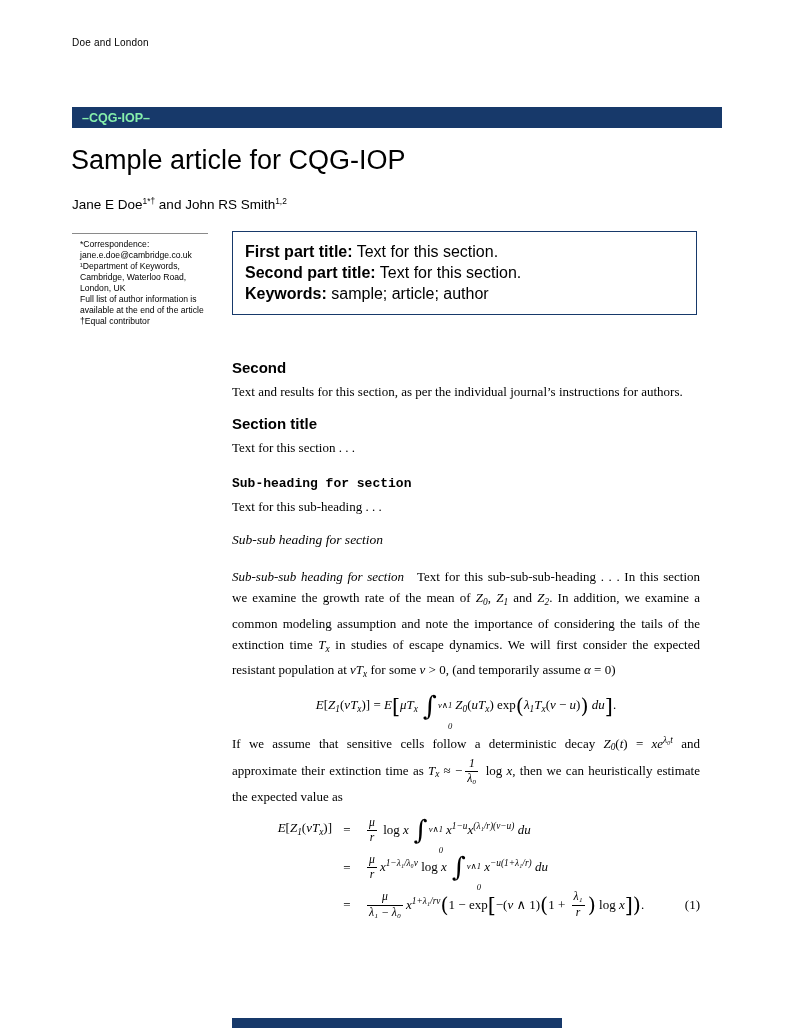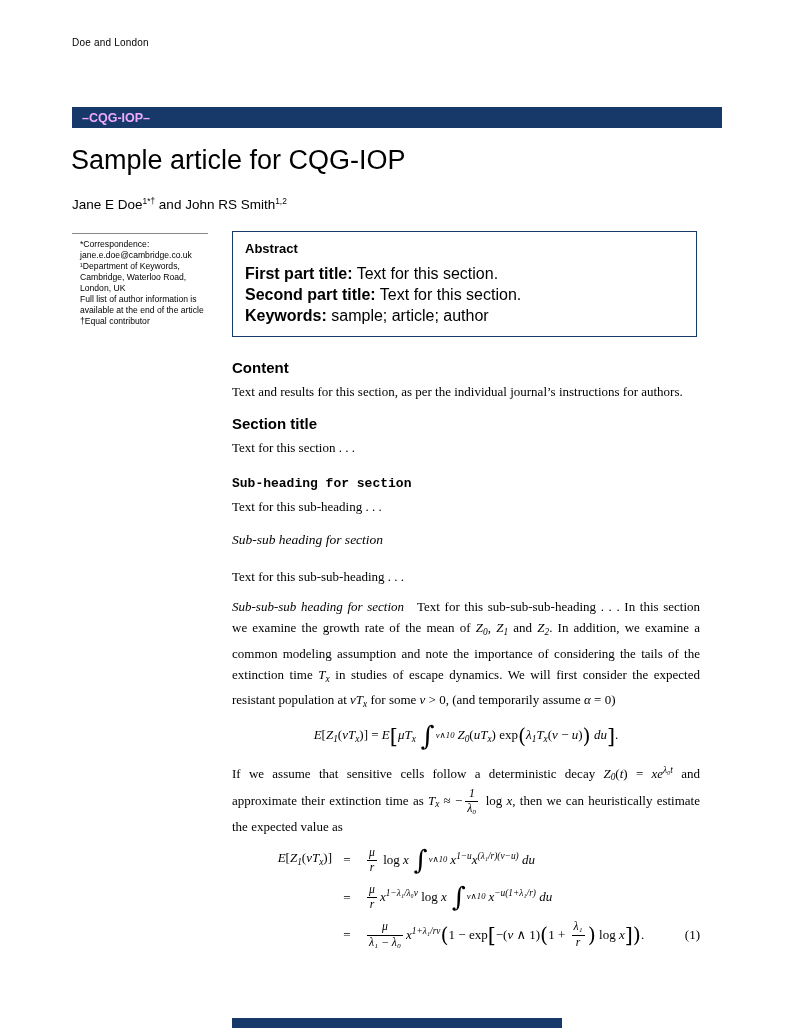--- a/index.html
+++ b/index.html
@@ -5,21 +5,21 @@
   :root{ --accent:#17396a; }
   *{ box-sizing:border-box; }
   html,body{ margin:0; padding:0; background:#ffffff; }
   .page{
     position:relative; width:794px; height:1028px; background:#ffffff;
     font-family:"Liberation Sans","DejaVu Sans",sans-serif; color:#000; overflow:hidden;
   }
   .running-head{ position:absolute; left:72px; top:37px; font-size:10px; letter-spacing:.2px; }
   .banner{
     position:absolute; left:72px; top:107px; width:650px; height:21px;
-    background:var(--accent); color:#f0abfc; font-weight:bold; font-size:12.5px;
+    background:var(--accent); color:#86efac; font-weight:bold; font-size:12.5px;
     display:flex; align-items:center; padding-left:10px;
   }
   .title{ position:absolute; left:71px; top:145px; margin:0; font-size:27px; font-weight:400; }
   .authors{ position:absolute; left:72px; top:196px; font-size:13.5px; }
   .authors .msup{ font-size:.62em; vertical-align:.55em; font-style:normal; }
   .sidebar-rule{ position:absolute; left:72px; top:233px; width:136px; border-top:1px solid #8a8a8a; }
   .sidebar{ position:absolute; left:72px; top:239px; width:152px; font-size:8.6px; line-height:11px;margin-left:8px; }
   .side-line{ white-space:nowrap; }
   .abstract{
     position:absolute; left:232px; top:231px; width:465px;
@@ -42,21 +42,21 @@
   .mr{ font-style:normal; }
   .msub{ font-size:.72em; vertical-align:-.28em; }
   .msup{ font-size:.72em; vertical-align:.5em; }
   .mathctx .msub,.mathctx .msup{ font-style:italic; }
   .mbig{ font-size:1.6em; line-height:1; vertical-align:middle; font-family:"DejaVu Serif",serif; font-style:normal; }
   .mfrac{ display:inline-block; vertical-align:middle; text-align:center; font-size:.9em; font-style:italic; margin:0 3px; }
   .mfrac .num{ display:block; border-bottom:1px solid #000; padding:0 2px 1px; line-height:1.05; }
   .mfrac .den{ display:block; padding:1px 2px 0; line-height:1.05; }
   .mint{ display:inline-flex; align-items:center; vertical-align:middle; margin:0 3px 0 5px; }
   .mintsym{ font-size:2.05em; line-height:1; font-family:"DejaVu Serif",serif; }
-  .mintlims{ display:inline-flex; flex-direction:row; justify-content:space-between; height:2.9em; font-size:.66em; font-style:italic; margin-left:1px; transform:translateY(1px);text-align:right; }
+  .mintlims{ display:inline-flex; flex-direction:column; justify-content:space-between; height:2.9em; font-size:.66em; font-style:italic; margin-left:1px; transform:translateY(1px);text-align:right; }
   
   .eq-display{ margin:8px 0 10px; text-align:center; }
   .eqline{ display:inline-block; white-space:nowrap; }
   .eq-align{ margin-top:6px; }
   .eqrow{ display:grid; grid-template-columns:100px 30px 1fr 36px; align-items:center; margin:9px 0; }
   .eq-lhs{ text-align:right; white-space:nowrap; }
   .eq-rel{ text-align:center; }
   .eq-rhs{ white-space:nowrap; padding-left:2px; }
   .eq-tag{ text-align:right; }
   .footer-bar{ position:absolute; left:232px; top:1018px; width:330px; height:10px; background:var(--accent); }
@@ -83,48 +83,46 @@
     <div class="side-line">jane.e.doe@cambridge.co.uk</div>
     <div class="side-line">¹Department of Keywords,</div>
     <div class="side-line">Cambridge, Waterloo Road,</div>
     <div class="side-line">London, UK</div>
     <div class="side-line">Full list of author information is</div>
     <div class="side-line">available at the end of the article</div>
     <div class="side-line">†Equal contributor</div>
   </div>
 
   <div class="abstract">
-    <div class="abstract-title">Abstract</div>
     <div class="abstract-item">
       <span class="lab">First part title:</span>
       <span>Text for this section.</span>
     </div>
     <div class="abstract-item">
       <span class="lab">Second part title:</span>
       <span>Text for this section.</span>
     </div>
     <div class="abstract-item">
       <span class="lab">Keywords:</span>
       <span>sample; article; author</span>
     </div>
   </div>
 
   <div class="main">
 
-    <div class="h-sec">Content</div>
+    <div class="h-sec">Second</div>
     <p class="par mb12">Text and results for this section, as per the individual journal’s instructions for authors.</p>
 
     <div class="h-sec">Section title</div>
     <p class="par mb18">Text for this section . . .</p>
 
     <div class="h-sub">Sub-heading for section</div>
     <p class="par mb14">Text for this sub-heading . . .</p>
 
     <div class="h-subsub">Sub-sub heading for section</div>
-    <p class="par mb9">Text for this sub-sub-heading . . .</p>
 
     <p class="par mathctx"><span class="mi">Sub-sub-sub heading for section</span><span class="mr"> Text for this sub-sub-sub-heading . . . In this section we examine the growth rate of the mean of </span><span class="mi">Z</span><span class="msub">0</span><span class="mr">, </span><span class="mi">Z</span><span class="msub">1</span><span class="mr"> and </span><span class="mi">Z</span><span class="msub">2</span><span class="mr">. In addition, we examine a common modeling assumption and note the importance of considering the tails of the extinction time </span><span class="mi">T</span><span class="msub">x</span><span class="mr"> in studies of escape dynamics. We will first consider the expected resistant population at </span><span class="mi">vT</span><span class="msub">x</span><span class="mr"> for some </span><span class="mi">v</span><span class="mr"> &gt; 0, (and temporarily assume </span><span class="mi">α</span><span class="mr"> = 0)</span></p>
 
     <div class="eq-display">
       <span class="eqline mathctx"><span class="mi">E</span><span class="mr">[</span><span class="mi">Z</span><span class="msub">1</span><span class="mr">(</span><span class="mi">vT</span><span class="msub">x</span><span class="mr">)] = </span><span class="mi">E</span><span class="mbig">[</span><span class="mi">μT</span><span class="msub">x</span><span class="mint">
             <span class="mintsym">∫</span>
             <span class="mintlims">
               <span class="minthi">v∧1</span>
               <span class="mintlo">0</span>
             </span>

